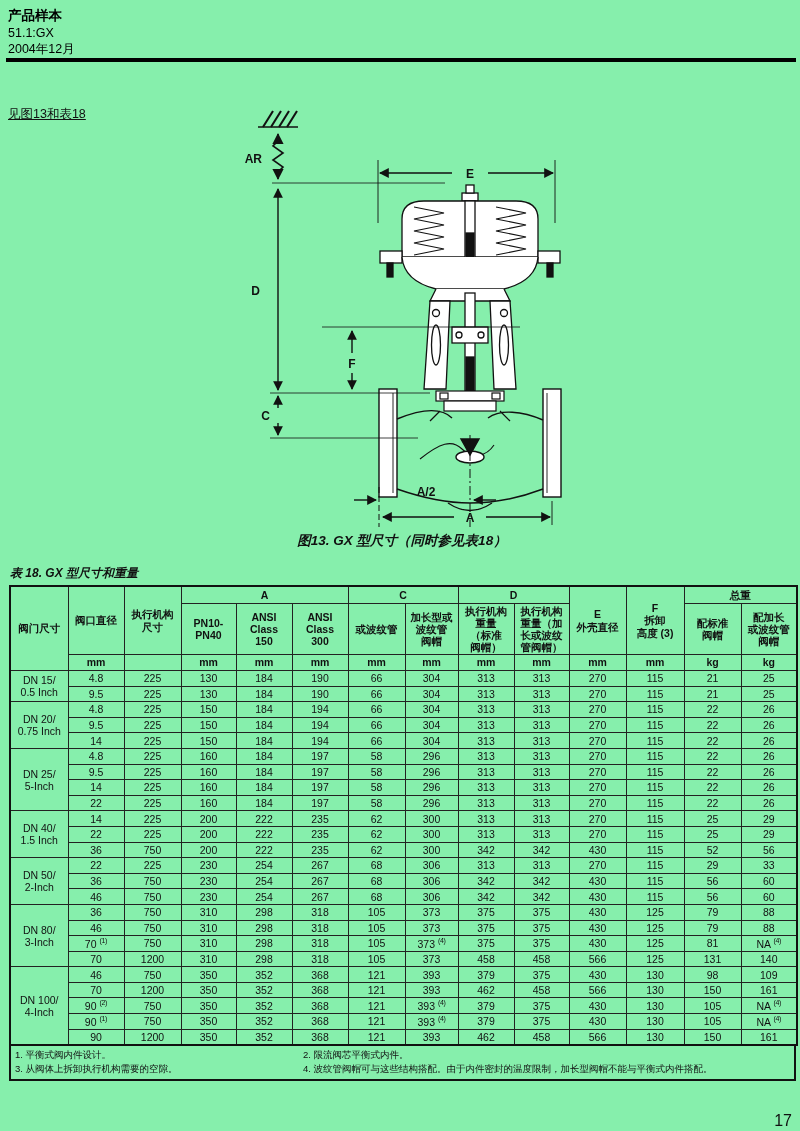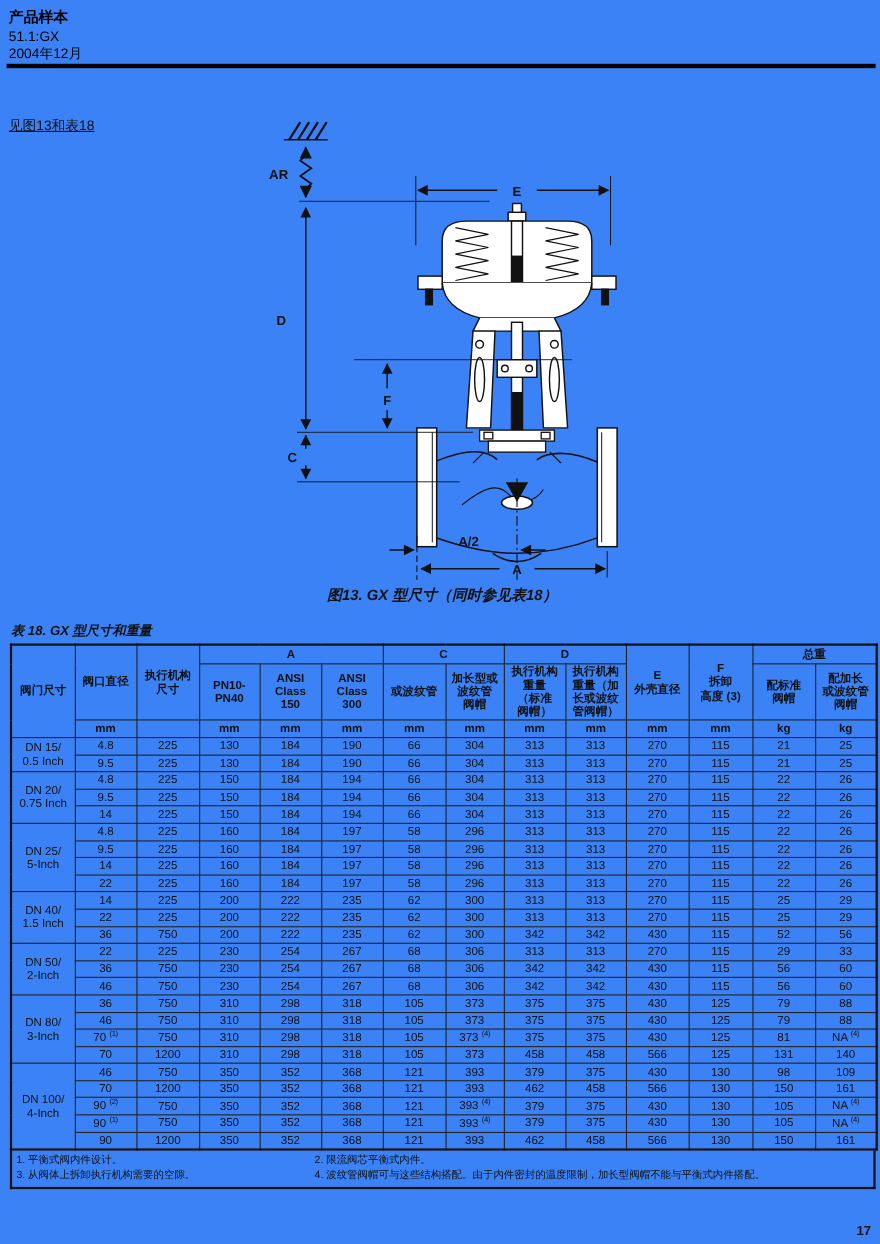--- a/index.html
+++ b/index.html
@@ -1,17 +1,17 @@
 <!DOCTYPE html>
 <html><head>
 <meta charset="utf-8">
 <style>
   html,body{margin:0;padding:0;background:#fff;}
   body{width:800px;height:1131px;font-family:"Liberation Sans","DejaVu Sans",sans-serif;color:#111;}
-  .page{position:relative;width:800px;height:1131px;overflow:hidden;background:#3b82f6;}
+  .page{position:relative;width:800px;height:1131px;overflow:hidden;background:#86efac;}
 
   .doc-meta{position:absolute;top:7px;left:8px;line-height:1.3;font-size:12.5px;color:#000;}
   .doc-meta .doc-type{font-weight:bold;font-size:13.5px;}
   .main-title{position:absolute;top:22px;right:6px;font-size:27px;font-weight:bold;letter-spacing:.5px;color:#000;white-space:nowrap;}
   .rule{position:absolute;top:58px;left:6px;width:790px;height:4px;background:#000;}
 
   .sec-head{position:absolute;top:79px;left:8px;font-size:14.5px;font-weight:bold;color:#000;}
   .sec-sub{position:absolute;top:106px;left:8px;font-size:12.5px;text-decoration:underline;}
 
   svg.diagram{position:absolute;top:105px;left:0;}
@@ -25,22 +25,22 @@
   table.dims th,table.dims td{border:1px solid #222;text-align:center;vertical-align:middle;padding:0;line-height:1.15;overflow:hidden;}
   table.dims thead th{font-weight:bold;white-space:pre-line;font-size:10.5px;}
   tr.grp-row th{height:16px;}
   tr.sub-row th{height:50px;}
   tr.unit-row th{height:15px;font-weight:bold;}
   table.dims tbody td{height:14.6px;font-size:10.5px;}
   table.dims tbody td.size-cell{white-space:pre-line;font-size:10.5px;}
   tr.group-start td{border-top:1.5px solid #111;}
   table.dims sup{font-size:7px;vertical-align:super;letter-spacing:-.3px;}
 
-  .footnotes{border:2px solid #111;border-top:0;padding:2px 4px 3px 4px;display:grid;grid-template-columns:265px 1fr;column-gap:6px;font-size:9.5px;line-height:1.45;}
-  .page-num{position:absolute;top:1112px;right:8px;font-size:12px;font-weight:bold;}
+  .footnotes{border:2px solid #111;border-top:0;padding:2px 4px 3px 4px;display:grid;grid-template-columns:265px 1fr;column-gap:23px;font-size:9.5px;line-height:1.45;}
+  .page-num{position:absolute;top:1112px;right:8px;font-size:16px;font-weight:normal;}
 </style>
 </head>
 <body>
 <div class="page">
 
   <div class="doc-meta">
     <div class="doc-type">产品样本</div>
     <div>51.1:GX</div>
     <div>2004年12月</div>
   </div>

